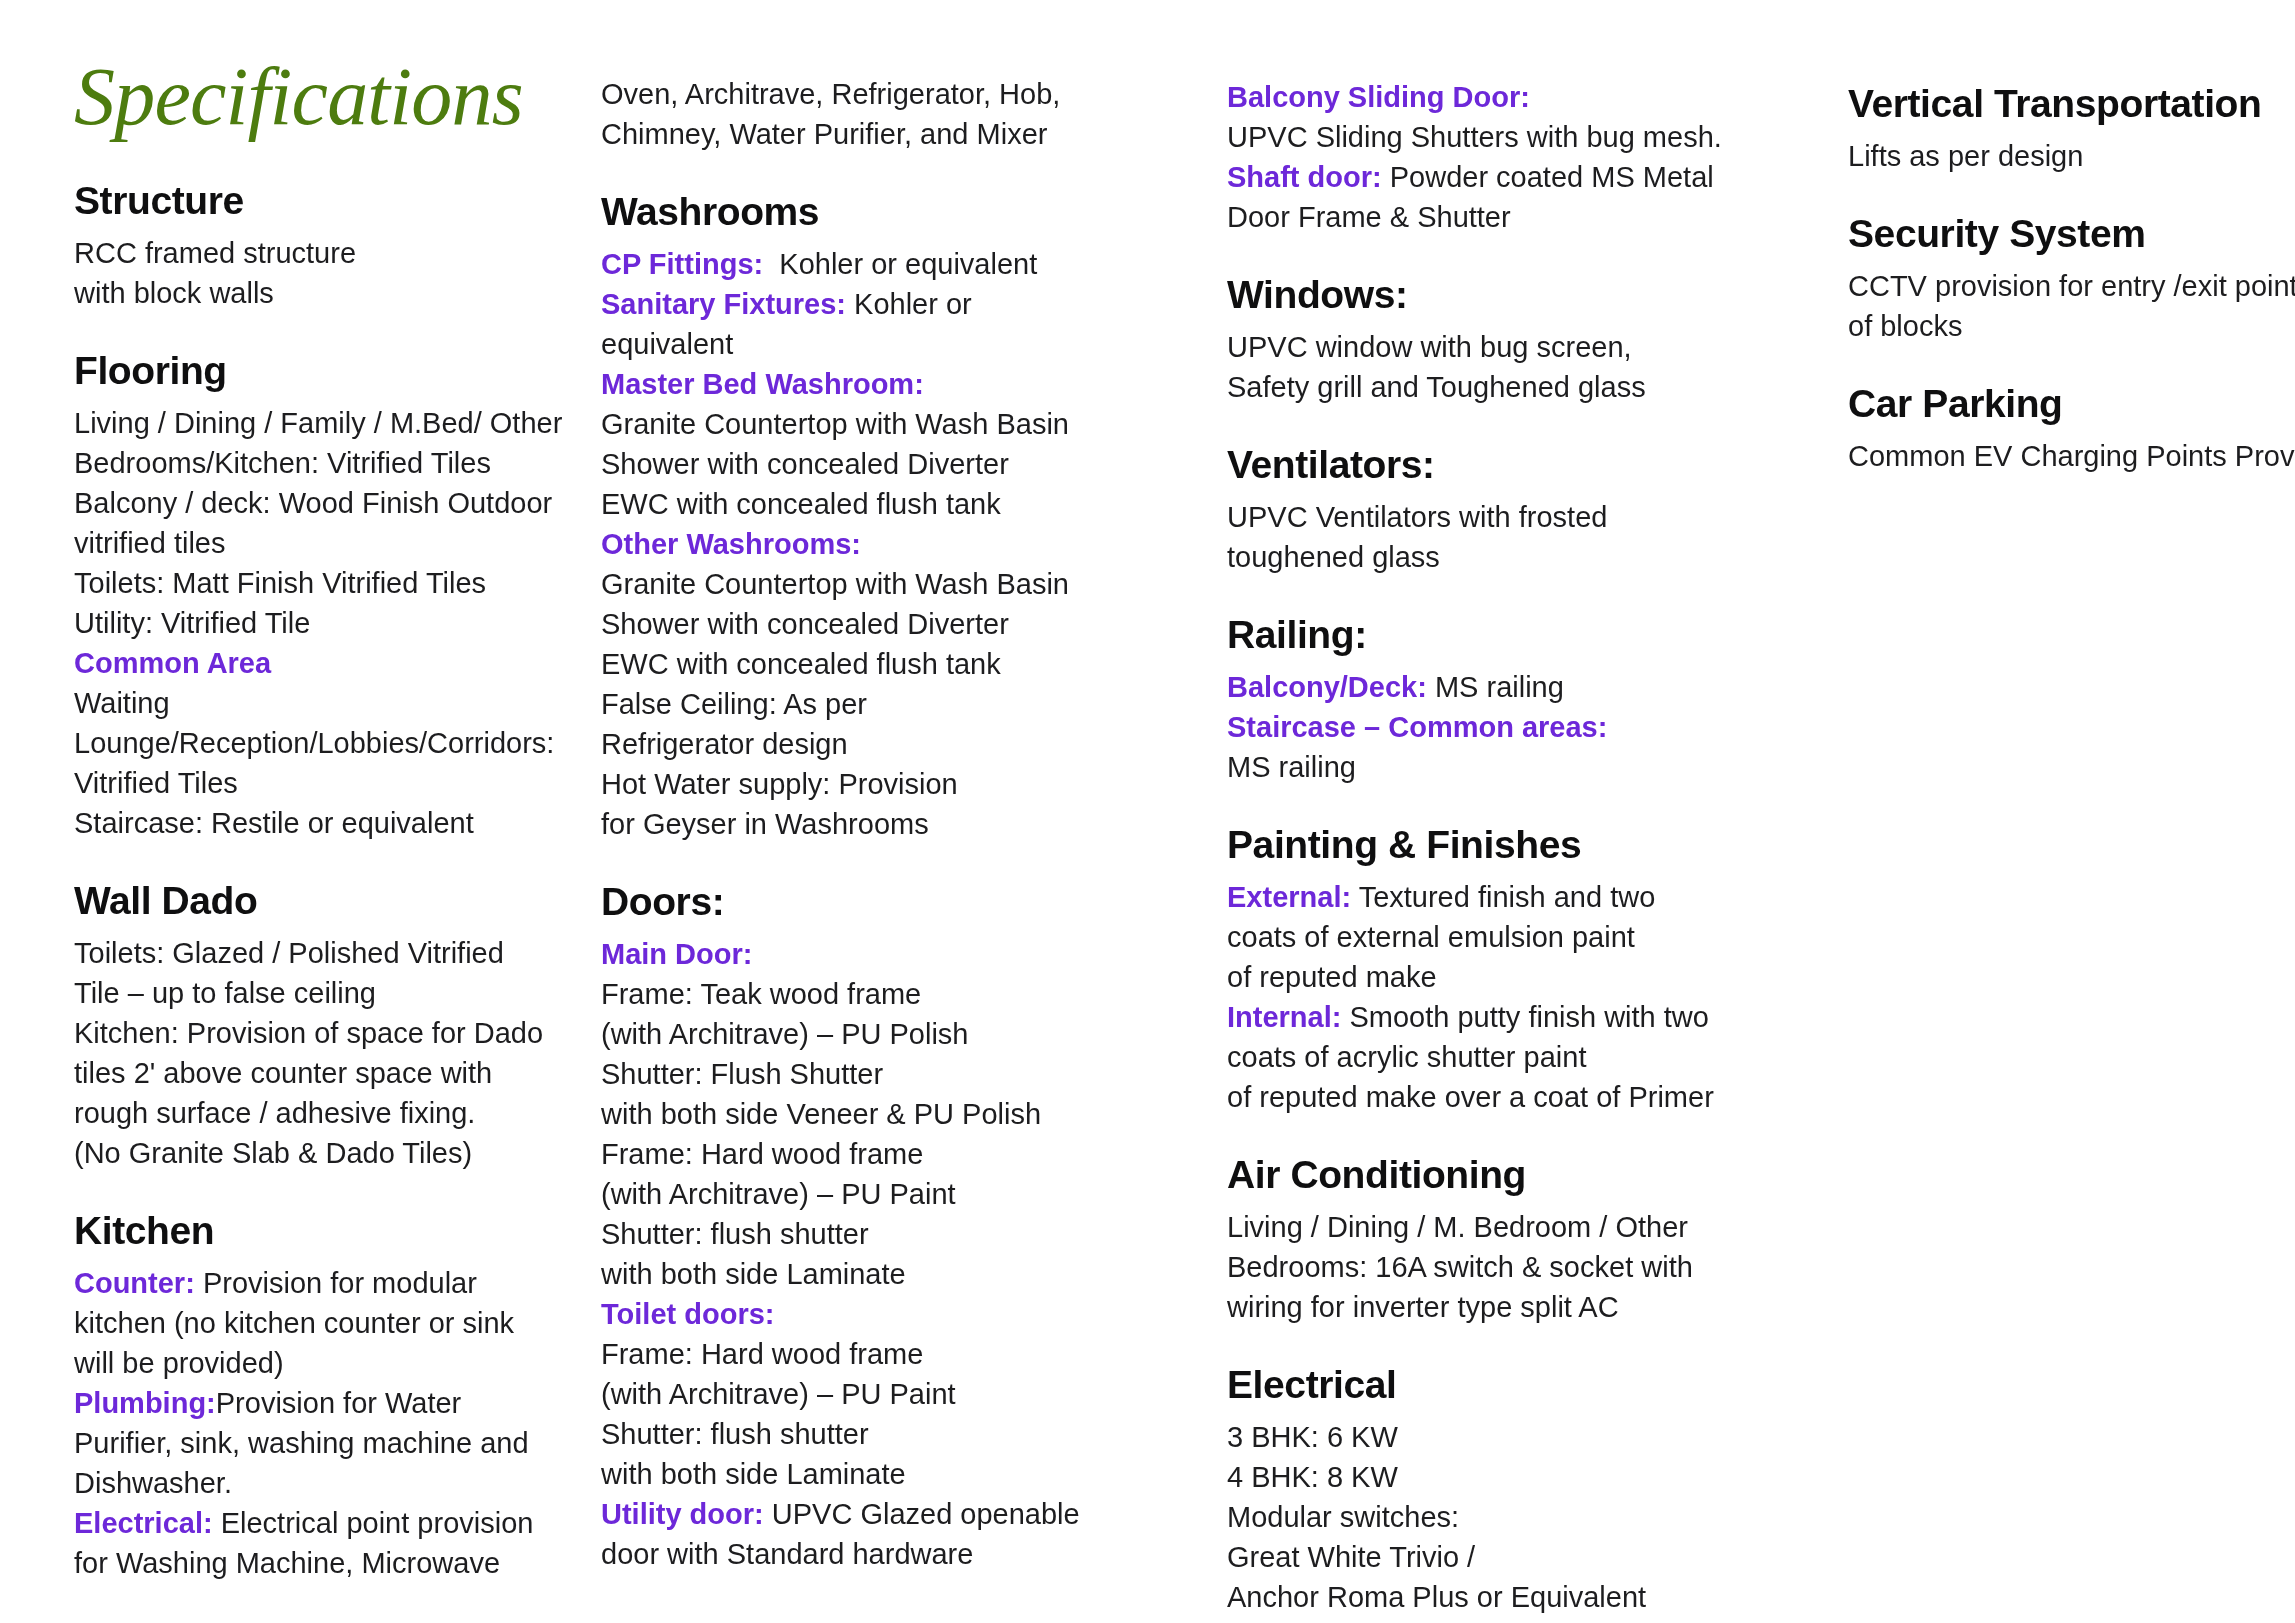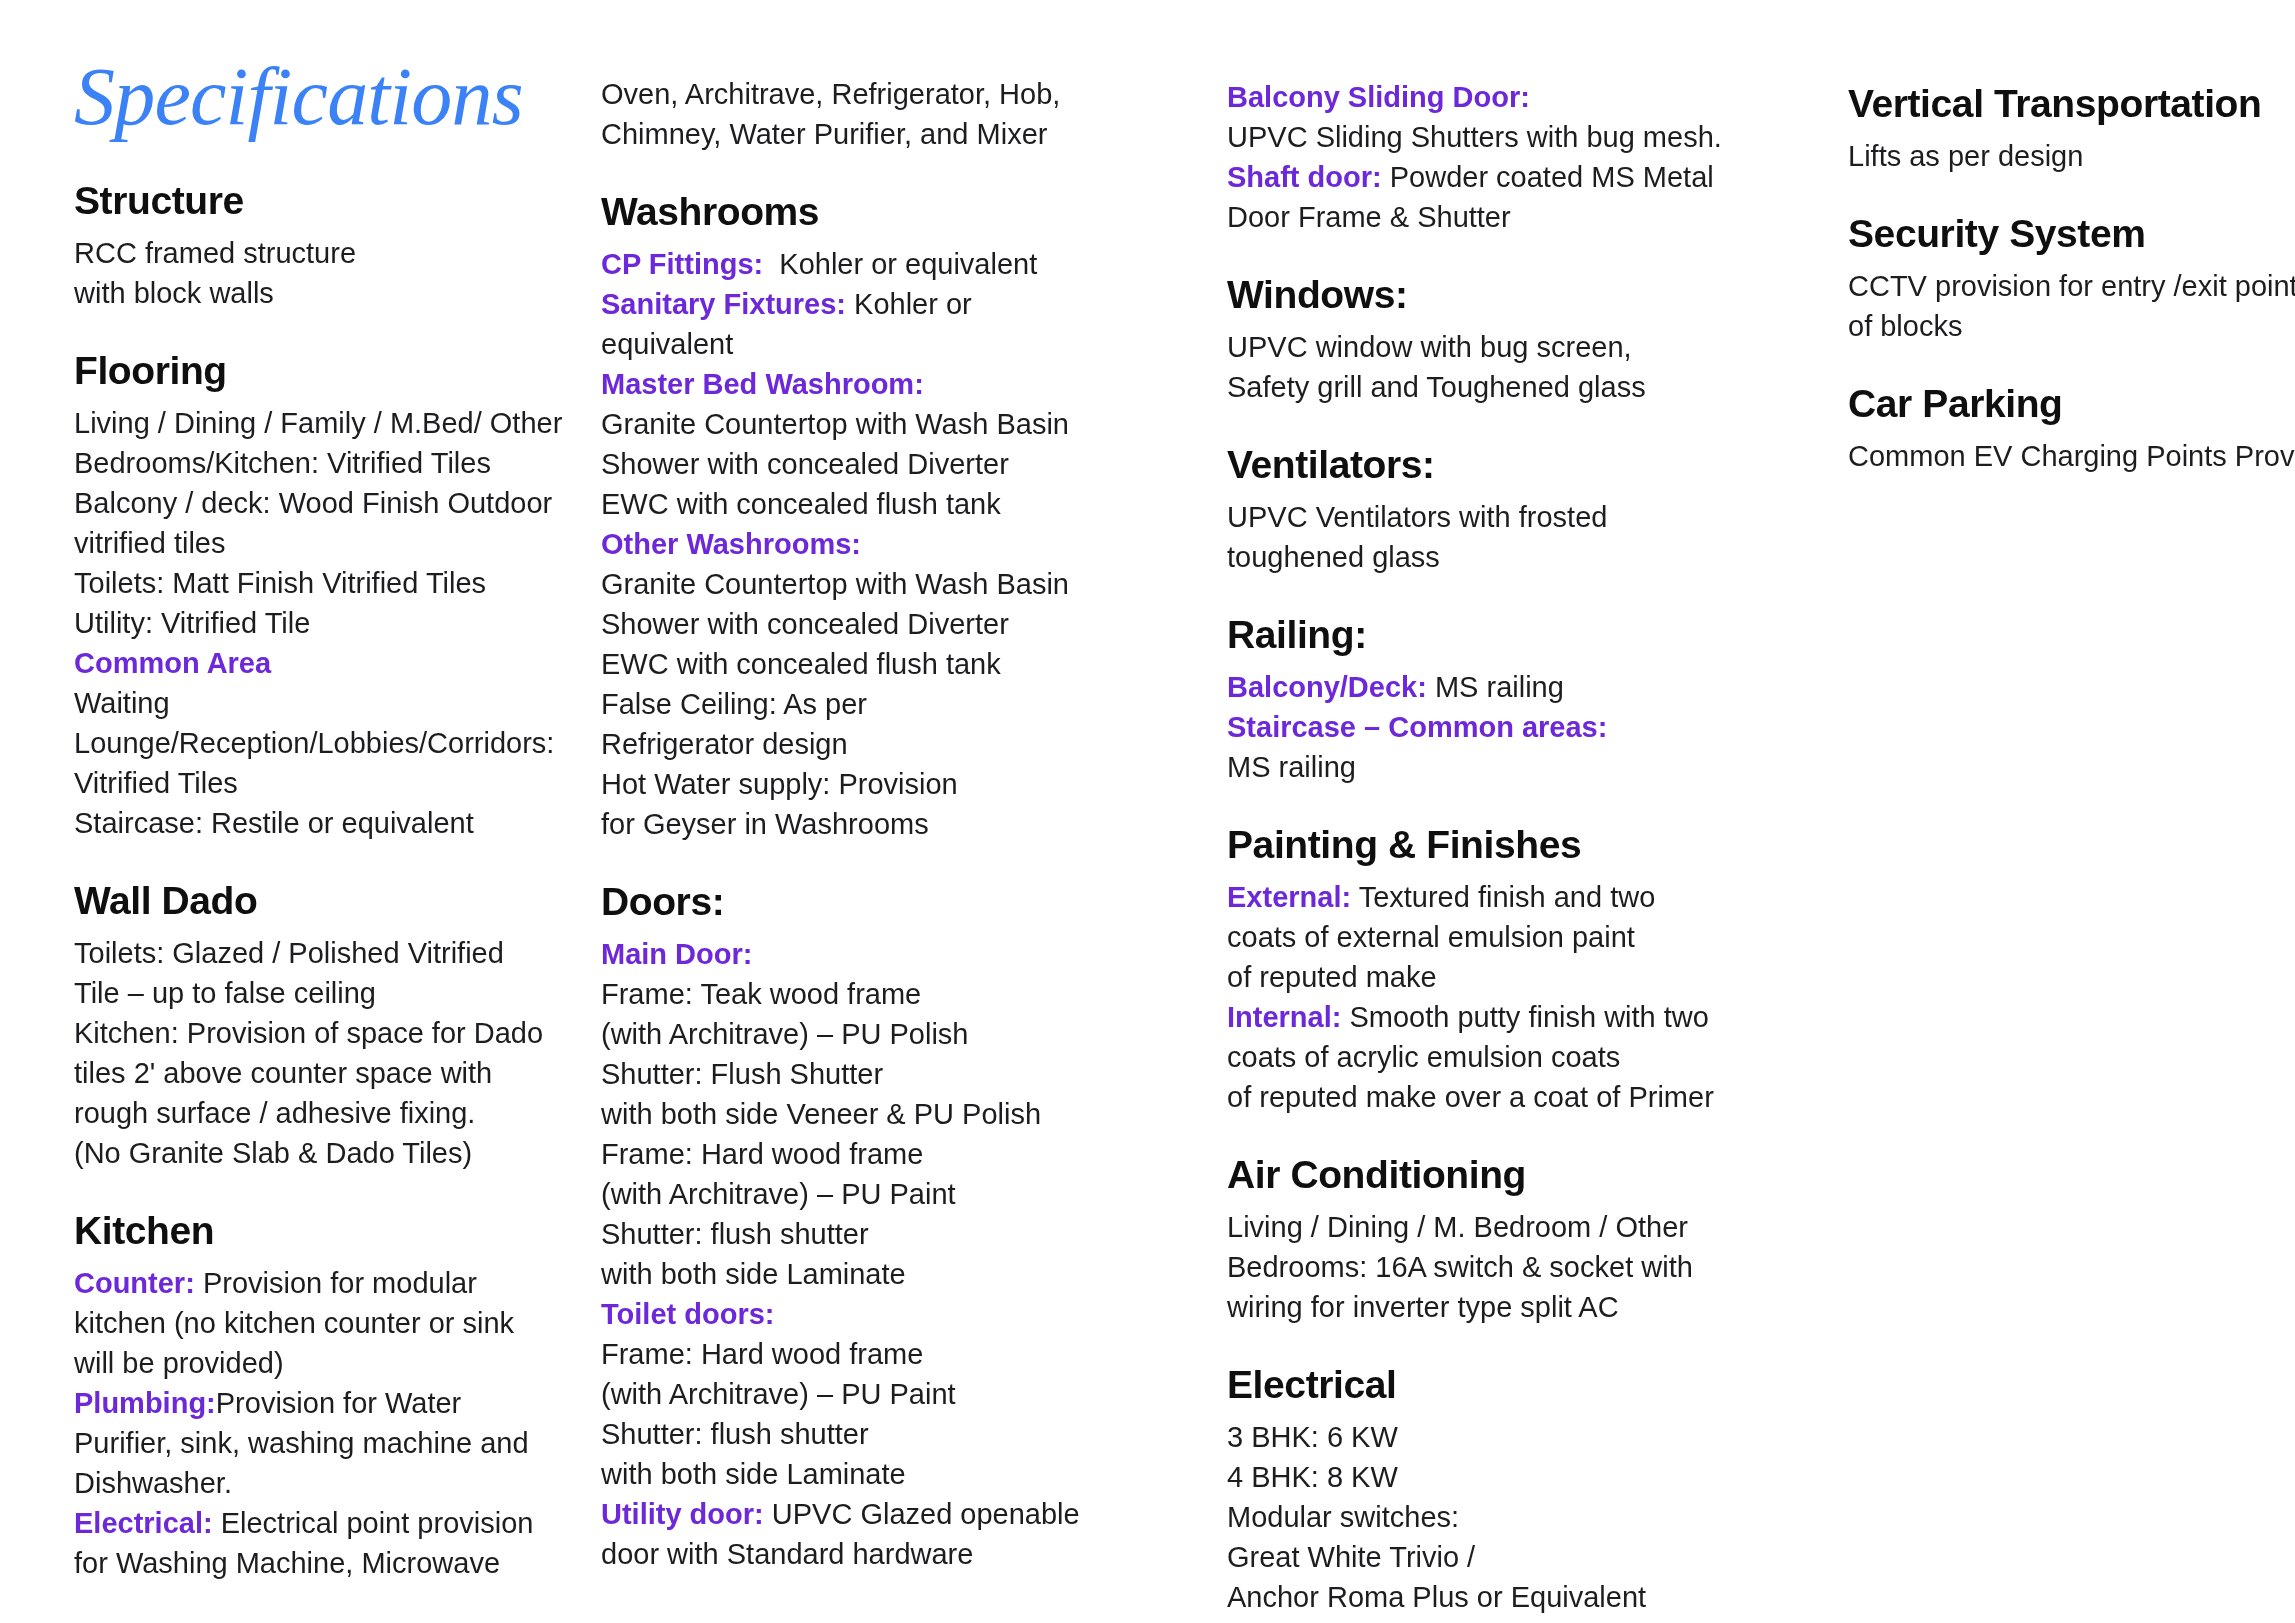--- a/index.html
+++ b/index.html
@@ -57,21 +57,21 @@
     font-weight: 700;
     color: #6d28d9;
   }
 </style>
 </head>
 <body style="background: rgb(255, 255, 255);">
 
 <div class="page">
 
   <div class="col col-1">
-    <h1 class="doc-title" style="color: #3b82f6;">Specifications</h1>
+    <h1 class="doc-title" style="color: #4d7c0f;">Specifications</h1>
   <div class="h">Structure</div>
       <div class="ln"><span>RCC framed structure</span></div>
       <div class="ln"><span>with block walls</span></div>
       <div class="h">Flooring</div>
       <div class="ln"><span>Living / Dining / Family / M.Bed/ Other</span></div>
       <div class="ln"><span>Bedrooms/Kitchen: Vitrified Tiles</span></div>
       <div class="ln"><span>Balcony / deck: Wood Finish Outdoor</span></div>
       <div class="ln"><span>vitrified tiles</span></div>
       <div class="ln"><span>Toilets: Matt Finish Vitrified Tiles</span></div>
       <div class="ln"><span>Utility: Vitrified Tile</span></div>
@@ -149,21 +149,21 @@
       <div class="ln"><span>toughened glass</span></div>
       <div class="h">Railing:</div>
       <div class="ln"><span class="b">Balcony/Deck:</span><span> MS railing</span></div>
       <div class="ln"><span class="b">Staircase – Common areas:</span></div>
       <div class="ln"><span>MS railing</span></div>
       <div class="h">Painting &amp; Finishes</div>
       <div class="ln"><span class="b">External:</span><span> Textured finish and two</span></div>
       <div class="ln"><span>coats of external emulsion paint</span></div>
       <div class="ln"><span>of reputed make</span></div>
       <div class="ln"><span class="b">Internal:</span><span> Smooth putty finish with two</span></div>
-      <div class="ln"><span>coats of acrylic emulsion coats</span></div>
+      <div class="ln"><span>coats of acrylic shutter paint</span></div>
       <div class="ln"><span>of reputed make over a coat of Primer</span></div>
       <div class="h">Air Conditioning</div>
       <div class="ln"><span>Living / Dining / M. Bedroom / Other</span></div>
       <div class="ln"><span>Bedrooms: 16A switch &amp; socket with</span></div>
       <div class="ln"><span>wiring for inverter type split AC</span></div>
       <div class="h">Electrical</div>
       <div class="ln"><span>3 BHK: 6 KW</span></div>
       <div class="ln"><span>4 BHK: 8 KW</span></div>
       <div class="ln"><span>Modular switches:</span></div>
       <div class="ln"><span>Great White Trivio /</span></div>

